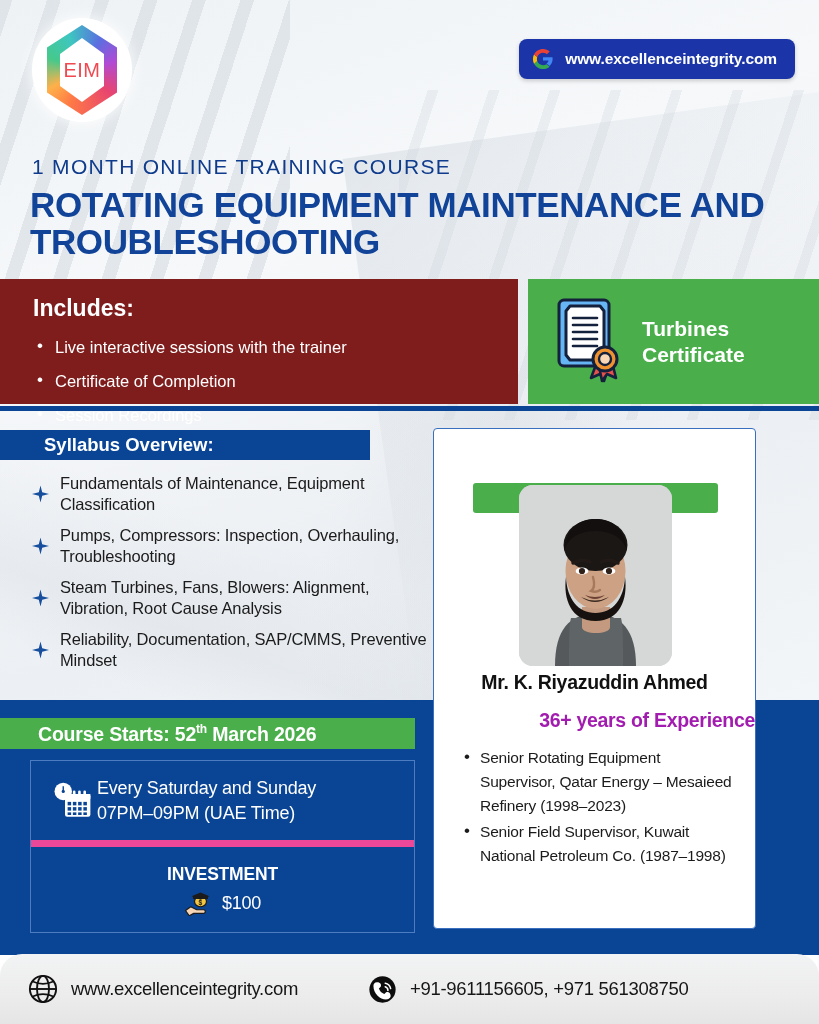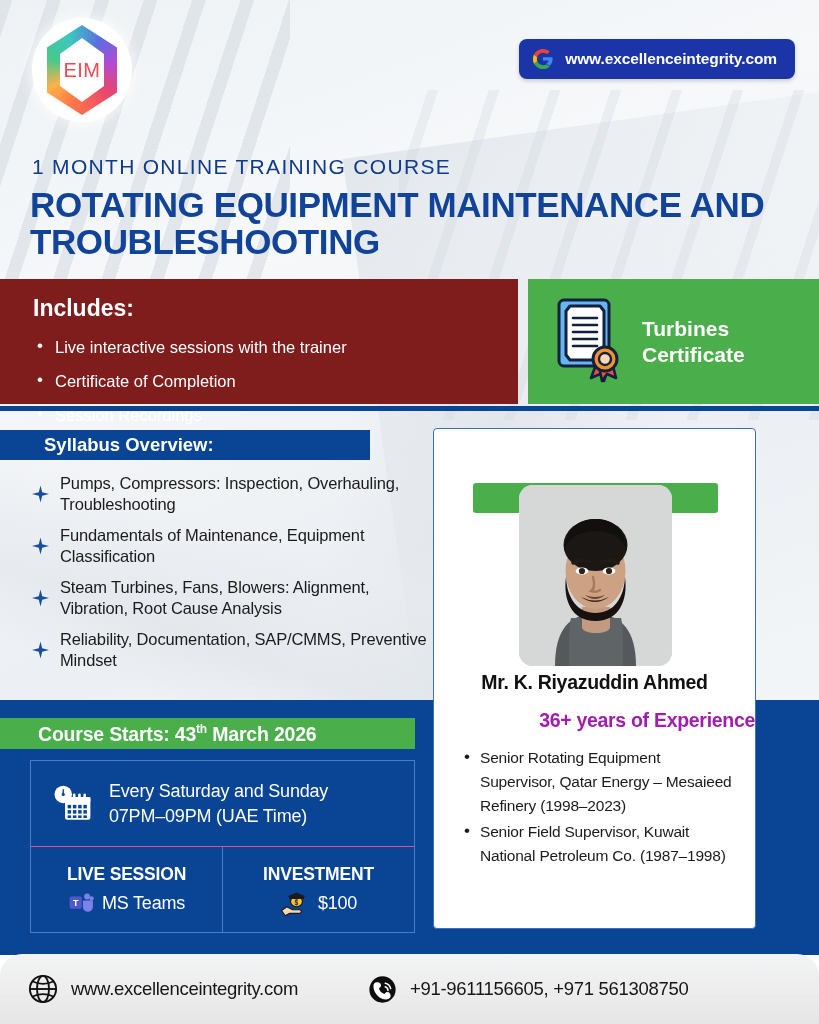--- a/index.html
+++ b/index.html
@@ -229,22 +229,22 @@
   .course-starts sup { font-size: 12px; vertical-align: super; }
 
   .sched-box {
     position: absolute; left: 30px; top: 760px;
     width: 385px; height: 173px;
     border: 1px solid #4d7cc0;
   }
   .sched-row1 {
     height: 86px;
     display: flex; align-items: center;
-    padding-left: 20px; gap: 16px;
-    border-bottom: 1px solid #ec4899;
+    padding-left: 20px; gap: 4px;
+    border-bottom: 7px solid #ec4899;
   }
   .cal-icon { width: 42px; height: 42px; flex: 0 0 42px; }
   .sched-text {
     color: #ffffff; font-size: 18px; line-height: 25px;
     letter-spacing: -0.2px;
   }
   .sched-row2 { display: flex; height: 86px; }
   .sched-cell {
     flex: 1; display: flex; flex-direction: column;
     align-items: center; justify-content: center; gap: 5px;
@@ -403,46 +403,46 @@
 
   <div class="syl-strip"></div>
   <div class="syl-header">
     <span>Syllabus Overview:</span>
   </div>
   <ul class="syl-list">
     <li>
       <svg class="star" viewBox="0 0 24 24">
           <path d="M12 0 L14.4 9.6 L24 12 L14.4 14.4 L12 24 L9.6 14.4 L0 12 L9.6 9.6 Z" fill="#174f9e"></path>
         </svg>
-      <span>Pumps, Compressors: Inspection, Overhauling, Troubleshooting</span>
+      <span>Fundamentals of Maintenance, Equipment Classification</span>
     </li>
     <li>
       <svg class="star" viewBox="0 0 24 24">
           <path d="M12 0 L14.4 9.6 L24 12 L14.4 14.4 L12 24 L9.6 14.4 L0 12 L9.6 9.6 Z" fill="#174f9e"></path>
         </svg>
-      <span>Fundamentals of Maintenance, Equipment Classification</span>
+      <span>Pumps, Compressors: Inspection, Overhauling, Troubleshooting</span>
     </li>
     <li>
       <svg class="star" viewBox="0 0 24 24">
           <path d="M12 0 L14.4 9.6 L24 12 L14.4 14.4 L12 24 L9.6 14.4 L0 12 L9.6 9.6 Z" fill="#174f9e"></path>
         </svg>
       <span>Steam Turbines, Fans, Blowers: Alignment, Vibration, Root Cause Analysis</span>
     </li>
     <li>
       <svg class="star" viewBox="0 0 24 24">
           <path d="M12 0 L14.4 9.6 L24 12 L14.4 14.4 L12 24 L9.6 14.4 L0 12 L9.6 9.6 Z" fill="#174f9e"></path>
         </svg>
       <span>Reliability, Documentation, SAP/CMMS, Preventive Mindset</span>
     </li>
   </ul>
 
   <div class="blue-bottom"></div>
 
   <div class="course-starts">
-    <span><span>Course Starts: 43</span><sup>th</sup><span> March 2026</span></span>
+    <span><span>Course Starts: 52</span><sup>th</sup><span> March 2026</span></span>
   </div>
 
   <div class="sched-box">
     <div class="sched-row1">
       <svg class="cal-icon" viewBox="0 0 48 48">
         <circle cx="14" cy="13" r="10" fill="#ffffff"></circle>
         <circle cx="14" cy="13" r="1.8" fill="#0a4595"></circle>
         <line x1="14" y1="13" x2="14" y2="7" stroke="#0a4595" stroke-width="1.6"></line>
         <rect x="16" y="16" width="29" height="26" rx="2.5" fill="#ffffff"></rect>
         <rect x="16" y="16" width="29" height="5.5" fill="#ffffff"></rect>
@@ -467,33 +467,20 @@
             <rect x="37" y="37" width="4" height="3"></rect>
         </g>
       </svg>
       <div class="sched-text">
         <div>Every Saturday and Sunday</div>
         <div>07PM–09PM (UAE Time)</div>
       </div>
     </div>
     <div class="sched-row2">
       <div class="sched-cell">
-        <div class="lbl">LIVE SESSION</div>
-        <div class="val-row">
-          <svg class="teams-icon" viewBox="0 0 32 32">
-            <rect x="2" y="8" width="15" height="15" rx="2.2" fill="#5059c9"></rect>
-            <text x="9.5" y="19.5" font-family="Liberation Sans, sans-serif" font-size="11" font-weight="bold" fill="#ffffff" text-anchor="middle">T</text>
-            <circle cx="23.5" cy="8" r="3.6" fill="#7b83eb"></circle>
-            <circle cx="29" cy="10.5" r="2.7" fill="#7b83eb"></circle>
-            <path d="M19 13 h10 a1.6 1.6 0 0 1 1.6 1.6 v6.5 a5.6 5.6 0 0 1 -5.6 5.6 h-1 a5.6 5.6 0 0 1 -5.6 -5.6 v-6.5 A1.6 1.6 0 0 1 19 13z" fill="#7b83eb"></path>
-          </svg>
-          <span class="val">MS Teams</span>
-        </div>
-      </div>
-      <div class="sched-cell">
         <div class="lbl">INVESTMENT</div>
         <div class="val-row">
           <svg class="money-icon" viewBox="0 0 40 34">
             <path d="M2 27 l7 -5 l8 4 h9 a2.4 2.4 0 0 1 0 4.8 h-13 l-6 3.2z" fill="#f6d5b6" stroke="#1b1b1b" stroke-width="1.6" stroke-linejoin="round"></path>
             <ellipse cx="22" cy="15" rx="8" ry="7" fill="#f2c640" stroke="#1b1b1b" stroke-width="1.6"></ellipse>
             <text x="22" y="19" font-family="Liberation Sans, sans-serif" font-size="9" font-weight="bold" fill="#1b1b1b" text-anchor="middle">$</text>
             <path d="M10 8 l12 -5 l12 5 l-12 4.5z" fill="#1b1b1b"></path>
             <rect x="12" y="8" width="20" height="3.6" fill="#1b1b1b"></rect>
           </svg>
           <span class="val">$100</span>

